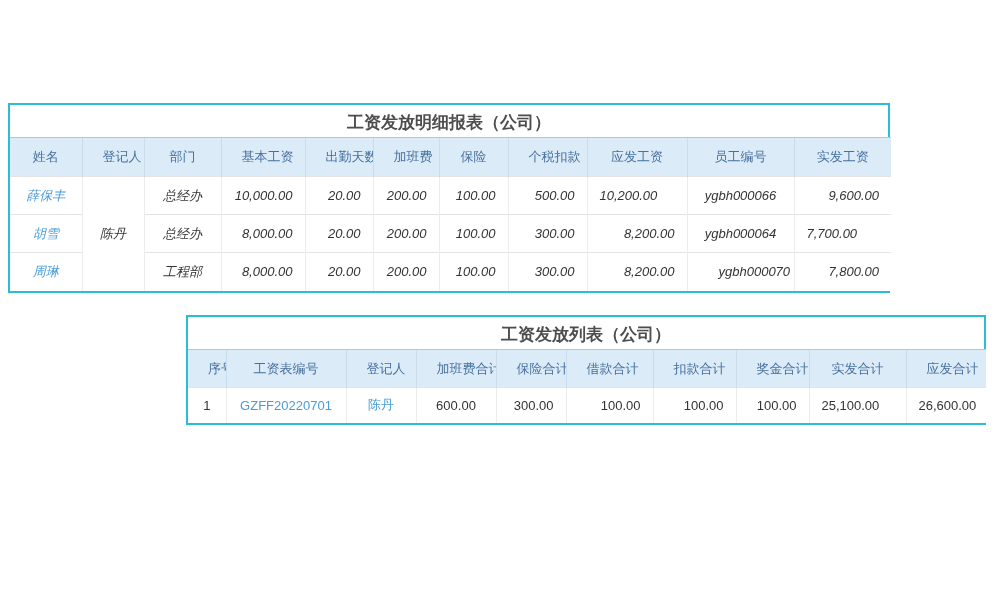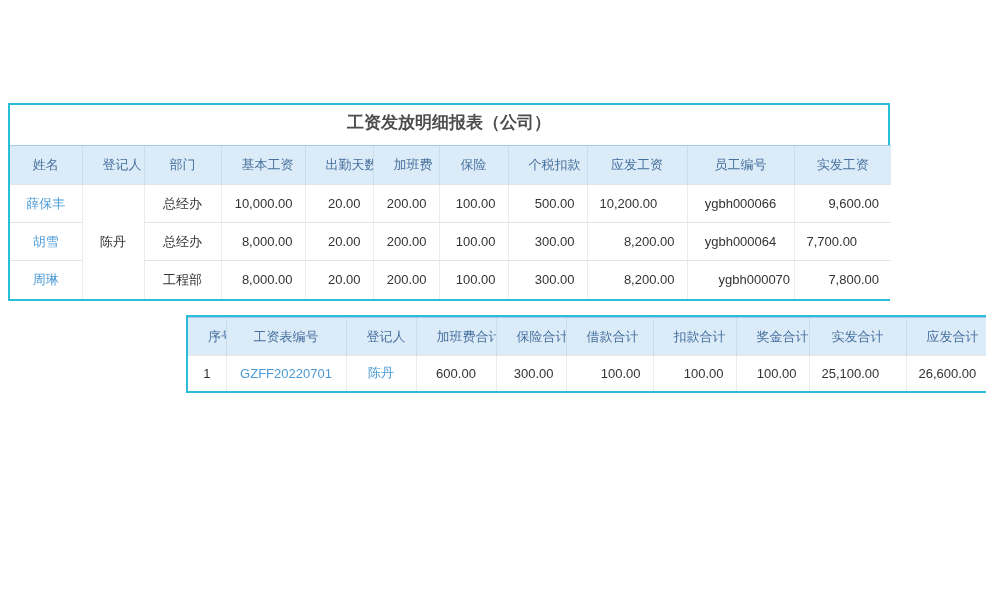--- a/index.html
+++ b/index.html
@@ -9,21 +9,21 @@
     font-family:"Liberation Sans","DejaVu Sans",sans-serif;
     position:relative;
     overflow:hidden;
   }
   .report-card {
     position:absolute;
     border:2px solid #2bbcd8;
     background:#ffffff;
   }
   .report-title {
-    height:40px;
+    height:32px;
     line-height:36px;
     text-align:center;
     font-size:17px;
     font-weight:bold;
     color:#4d4d4d;
   }
   table.report-table {
     width:100%;
     border-collapse:collapse;
     table-layout:fixed;
@@ -46,21 +46,21 @@
     color:#333333;
     background:#ffffff;
     border-top:1px solid #e4e4e4;
     border-left:1px solid #ececec;
     padding:0 12px;
     white-space:nowrap;
     overflow:hidden;
   }
   table.report-table tbody td:first-child { border-left:none; }
   #detail-card thead th { height:39px; }
-  #detail-card tbody td { height:38px; }
+  #detail-card tbody td { height:38px;font-style:italic; }
   #list-card thead th { height:38px; }
   #list-card tbody td { height:35px; }
   .cell-link {
     color:#4a9bd5;
     cursor:pointer;
   }
 </style>
 </head>
 <body>
 
@@ -131,20 +131,21 @@
           <td style="text-align: right;">300.00</td>
           <td style="text-align: right;">8,200.00</td>
           <td style="text-align: right; padding-left: 31px;">ygbh000070</td>
           <td style="text-align: right;">7,800.00</td>
         </tr>
       </tbody>
   </table>
 </div>
 
 <div class="report-card" id="list-card" style="left:186px; top:315px; width:800px;">
+  <div class="report-title">工资发放列表（公司）</div>
   <table class="report-table">
     <colgroup>
       <col style="width:38px">
         <col style="width:120px">
         <col style="width:70px">
       <col style="width:80px">
         <col style="width:70px">
         <col style="width:87px">
       <col style="width:83px">
         <col style="width:73px">

